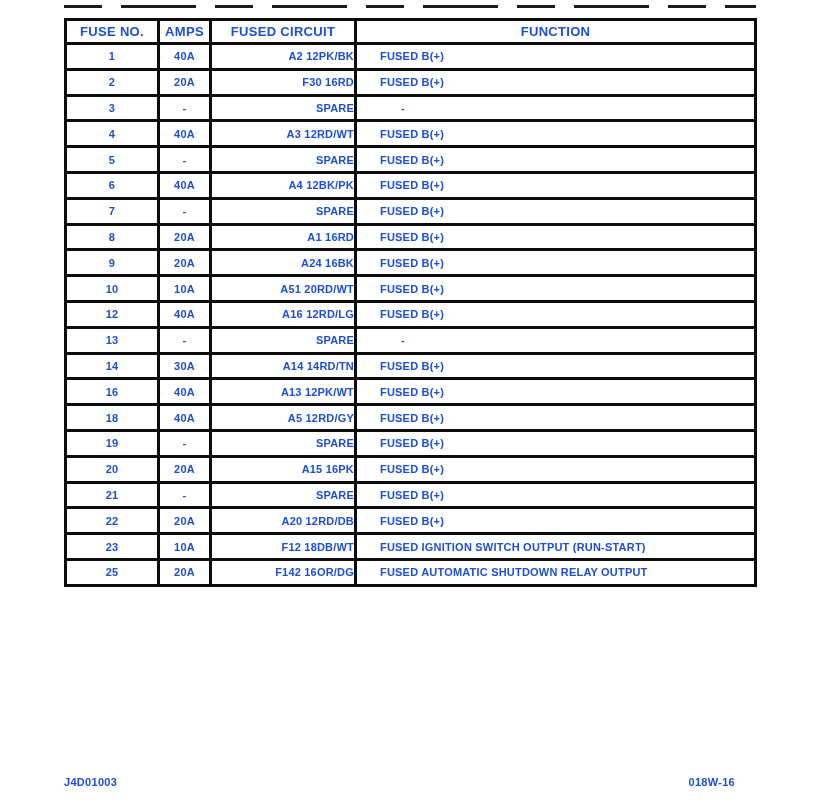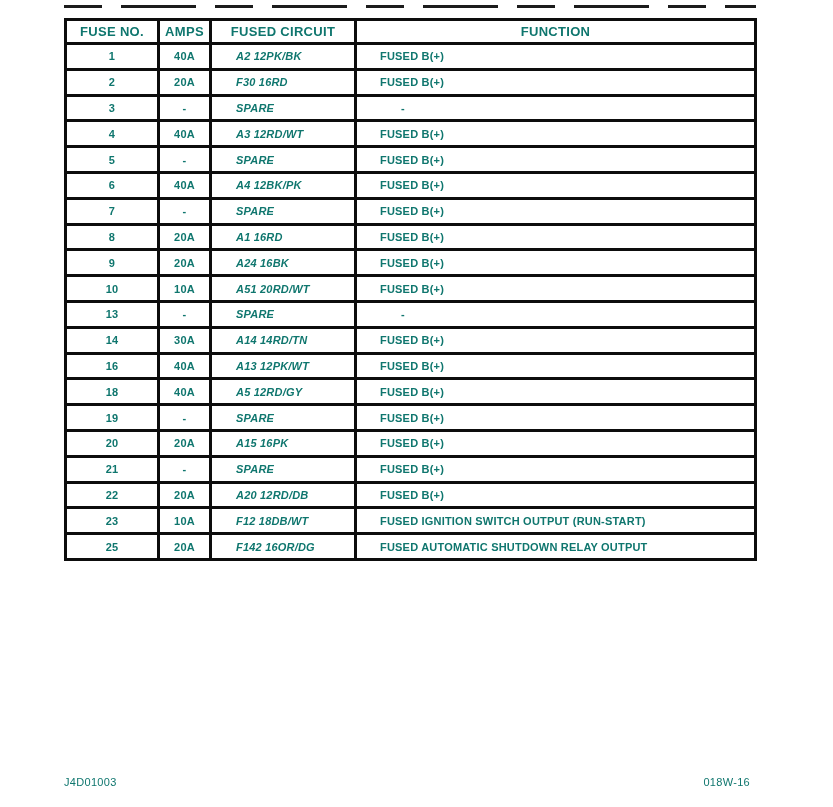--- a/index.html
+++ b/index.html
@@ -3,21 +3,21 @@
 <meta charset="utf-8">
 <style>
   * { margin: 0; padding: 0; box-sizing: border-box; }
   html, body { background: #ffffff; }
   .page {
     position: relative;
     width: 833px;
     height: 807px;
     background: #ffffff;
     font-family: "Liberation Sans", sans-serif;
-    color: #0f766e;
+    color: #1d4ed8;
     overflow: hidden;
   }
   
   .scan-dashes {
     position: absolute;
     left: 64px;
     top: 5px;
     width: 692px;
     height: 3px;
     background: repeating-linear-gradient(
@@ -51,32 +51,32 @@
     text-align: center;
     vertical-align: middle;
   }
   .fuse-table td {
     height: 25.8px;
     font-size: 11px;
     letter-spacing: 0.2px;
     vertical-align: middle;
   }
   td.c { text-align: center; }
-  td.circuit { text-align: left; padding-left: 24px; font-style: italic; }
+  td.circuit { text-align: right; padding-left: 24px; }
   td.function { text-align: left; padding-left: 23px; }
   td.function.dash { padding-left: 44px; }
   .footer-code {
     position: absolute;
     top: 776px;
     font-size: 11px;
-    font-weight: normal;
+    font-weight: bold;
     letter-spacing: 0.3px;
   }
   .footer-code.left { left: 64px; }
-  .footer-code.right { right: 83px; }
+  .footer-code.right { right: 98px; }
 </style>
 </head>
 <body>
 
 <div class="page">
 
   <div class="scan-dashes"></div>
 
   <table class="fuse-table">
     <colgroup>
@@ -148,20 +148,26 @@
           <td class="circuit">A24 16BK</td>
           <td class="function">FUSED B(+)</td>
         </tr>
         <tr>
           <td class="c">10</td>
           <td class="c">10A</td>
           <td class="circuit">A51 20RD/WT</td>
           <td class="function">FUSED B(+)</td>
         </tr>
         <tr>
+          <td class="c">12</td>
+          <td class="c">40A</td>
+          <td class="circuit">A16 12RD/LG</td>
+          <td class="function">FUSED B(+)</td>
+        </tr>
+        <tr>
           <td class="c">13</td>
           <td class="c">-</td>
           <td class="circuit">SPARE</td>
           <td class="function dash">-</td>
         </tr>
         <tr>
           <td class="c">14</td>
           <td class="c">30A</td>
           <td class="circuit">A14 14RD/TN</td>
           <td class="function">FUSED B(+)</td>

